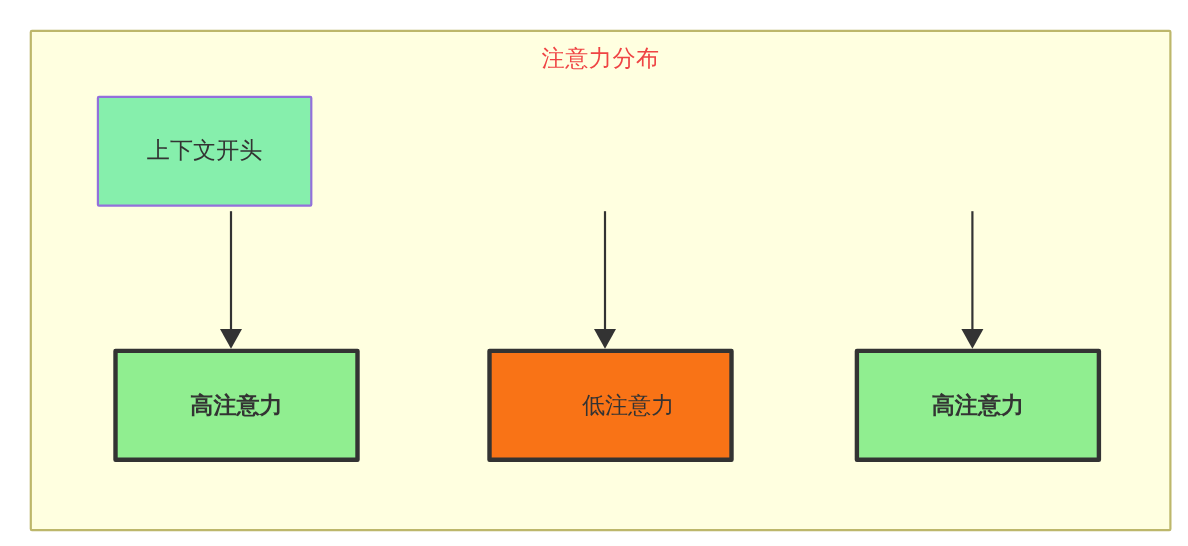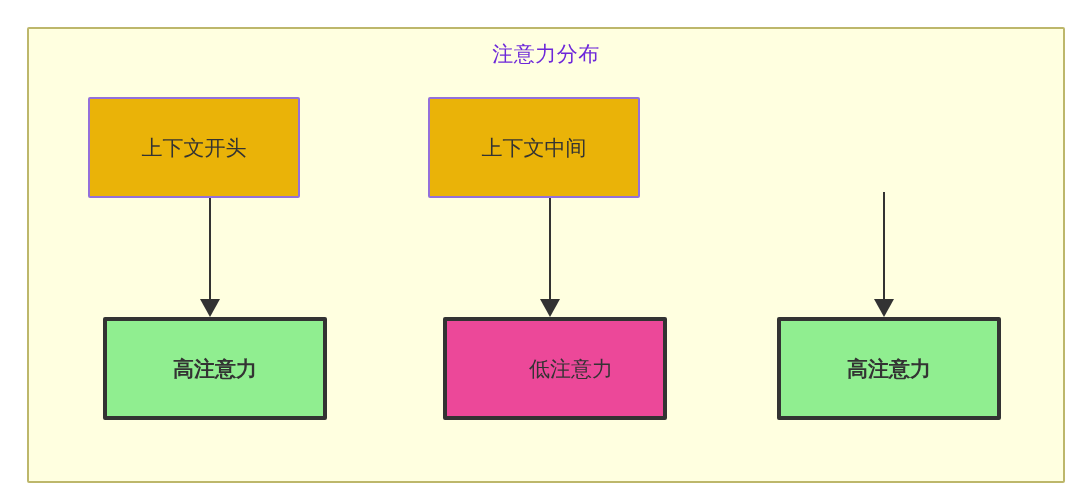--- a/index.html
+++ b/index.html
@@ -34,60 +34,60 @@
     border-radius: 2px;
   }
 
   #subgraph-title {
     position: absolute;
     left: 0;
     top: 14px;
     width: 100%;
     text-align: center;
     font-size: 21px;
-    color: #6d28d9;
+    color: #ef4444;
     letter-spacing: 0.5px;
     line-height: 1;
   }
 
   
   .node {
     position: absolute;
     box-sizing: border-box;
     display: flex;
     align-items: center;
     justify-content: center;
     font-size: 21px;
     color: #333333;
     line-height: 1;
     border-radius: 2px;
     white-space: nowrap;
   }
 
   
   .node-context {
-    background: #eab308;
+    background: #86efac;
     border: 2px solid #9370db;
-    width: 212px;
+    width: 196px;
     height: 101px;
-    top: 97px;
+    top: 87px;
   }
   #node-context-start  { left: 88px; }
   #node-context-middle { left: 428px; }
   #node-context-end    { left: 762px; }
 
   
   .node-attention {
     width: 224px;
     height: 103px;
     top: 317px;
     border: 4px solid #333333;
   }
   .fill-high { background: #90ee90; font-weight: bold; }
-  .fill-low  { background: #ec4899; padding-left: 32px; }
+  .fill-low  { background: #f97316; padding-left: 32px; }
   #node-attention-start  { left: 103px; }
   #node-attention-middle { left: 443px; }
   #node-attention-end    { left: 777px; }
 
   
   #edges-layer {
     position: absolute;
     left: 0;
     top: 0;
     width: 1080px;
@@ -124,23 +124,20 @@
     </g>
     <g>
       <line class="edge-line" x1="884" y1="192" x2="884" y2="303"></line>
       <polygon class="edge-head" points="884,317 874,299 894,299"></polygon>
     </g>
   </svg>
 
   <div class="node node-context" id="node-context-start">
     <span>上下文开头</span>
   </div>
-  <div class="node node-context" id="node-context-middle">
-    <span>上下文中间</span>
-  </div>
 
   <div class="node node-attention fill-high" id="node-attention-start">
     <span>高注意力</span>
   </div>
   <div class="node node-attention fill-low" id="node-attention-middle">
     <span>低注意力</span>
   </div>
   <div class="node node-attention fill-high" id="node-attention-end">
     <span>高注意力</span>
   </div>

